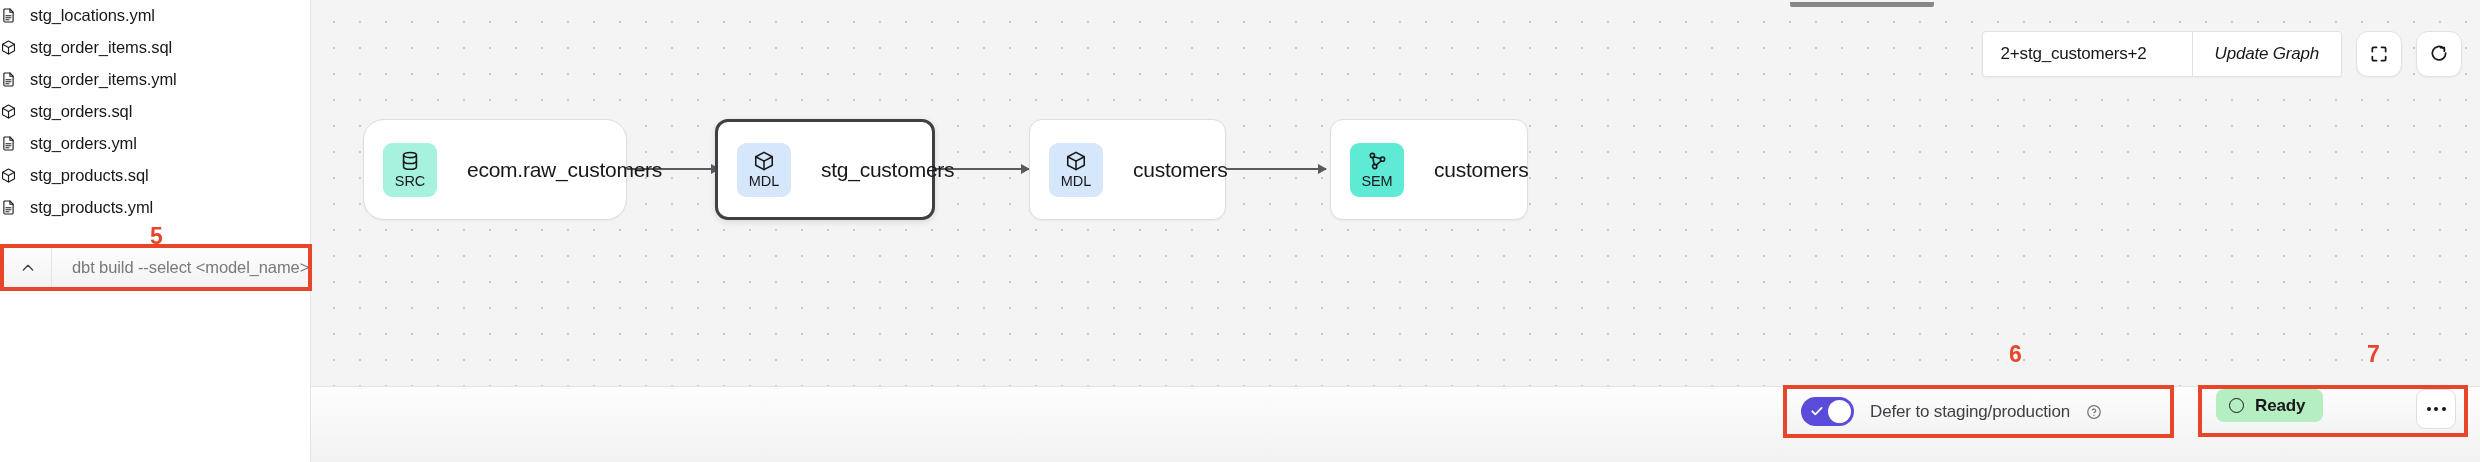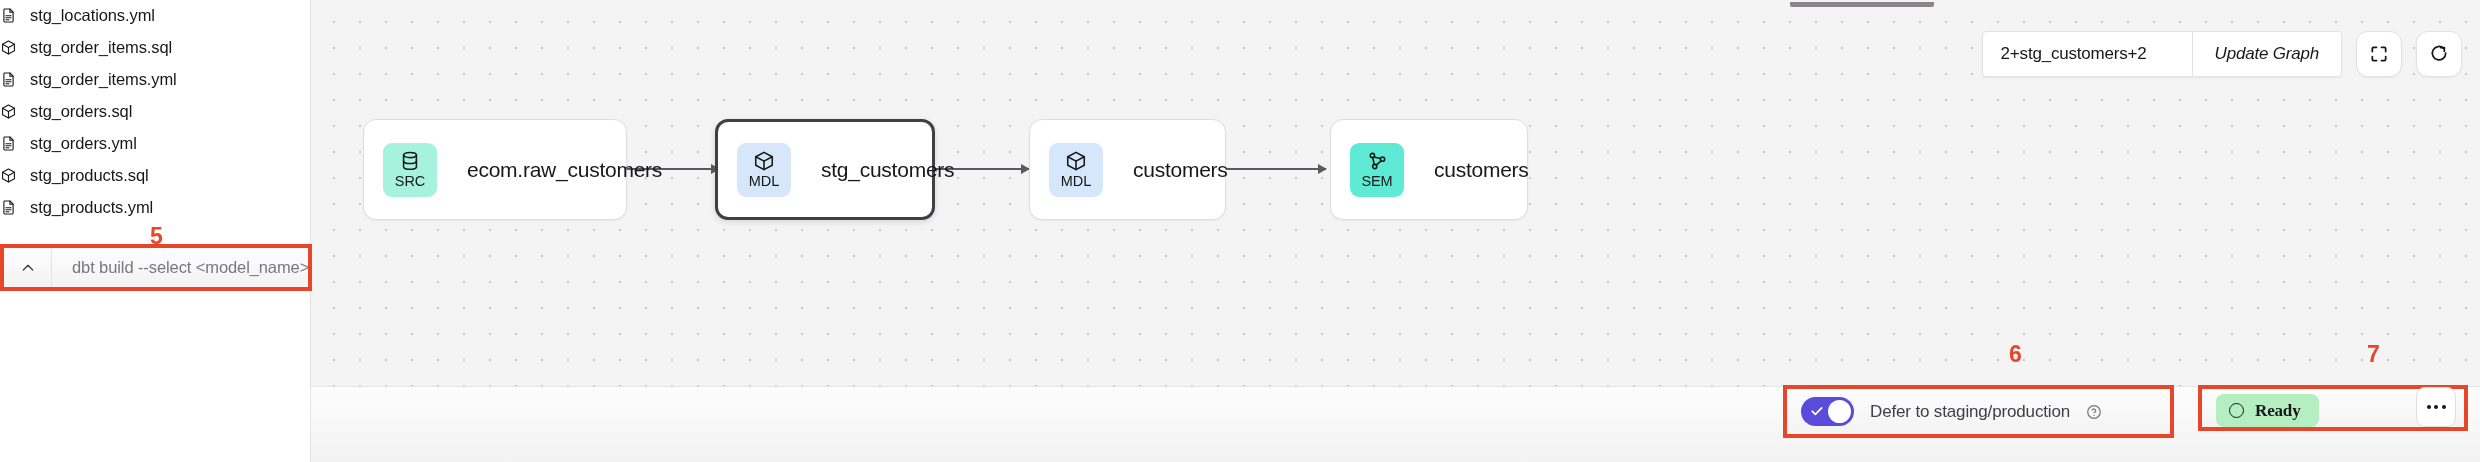--- a/index.html
+++ b/index.html
@@ -293,29 +293,28 @@
     color: #78787e;
     cursor: pointer;
     flex: 0 0 16px;
   }
   .help-icon svg { width: 16px; height: 16px; display: block; }
 
   
   .status-wrap {
     position: absolute;
     left: 2198px; top: 385px;
-    width: 270px; height: 46px;
+    width: 270px; height: 52px;
     border: 4px solid #e8462a;
     background: linear-gradient(180deg,#fdfdfd 0%, #f3f3f4 100%);
     display: flex;
-    align-items: flex-end;
+    align-items: flex-start;
     gap: 12px;
     padding: 0 8px 0 14px;
     z-index: 40;
-    font-family: Liberation Serif, serif;
   }
   .status-badge {
     display: flex;
     align-items: center;
     gap: 11px;
     height: 33px;
     padding: 0 18px 0 13px;
     background: #b5eec0;
     border-radius: 8px;
     cursor: pointer;
@@ -356,21 +355,21 @@
 
 <div class="app">
 
   <div class="canvas">
     <div class="tab-indicator"></div>
 
     <div class="edge" style="left:313px; top:168px; width:95px;"></div>
     <div class="edge" style="left:624px; top:168px; width:94px;"></div>
     <div class="edge" style="left:915px; top:168px; width:100px;"></div>
 
-    <div class="node" style="left:52px; top:119px; width:264px;">
+    <div class="node" style="left:52px; top:119px; width:264px;border-radius:21px;">
       <div class="node-badge" style="background:#a6f2dd;">
         <span>
           <svg viewBox="0 0 24 24" fill="none" stroke="currentColor" stroke-width="1.7" stroke-linecap="round" stroke-linejoin="round">
             <ellipse cx="12" cy="5.5" rx="7" ry="2.8"></ellipse>
             <path d="M5 5.5v12.8c0 1.55 3.13 2.8 7 2.8s7-1.25 7-2.8V5.5"></path>
             <path d="M5 11.9c0 1.55 3.13 2.8 7 2.8s7-1.25 7-2.8"></path>
           </svg>
         </span>
         <span class="badge-text">SRC</span>
       </div>

